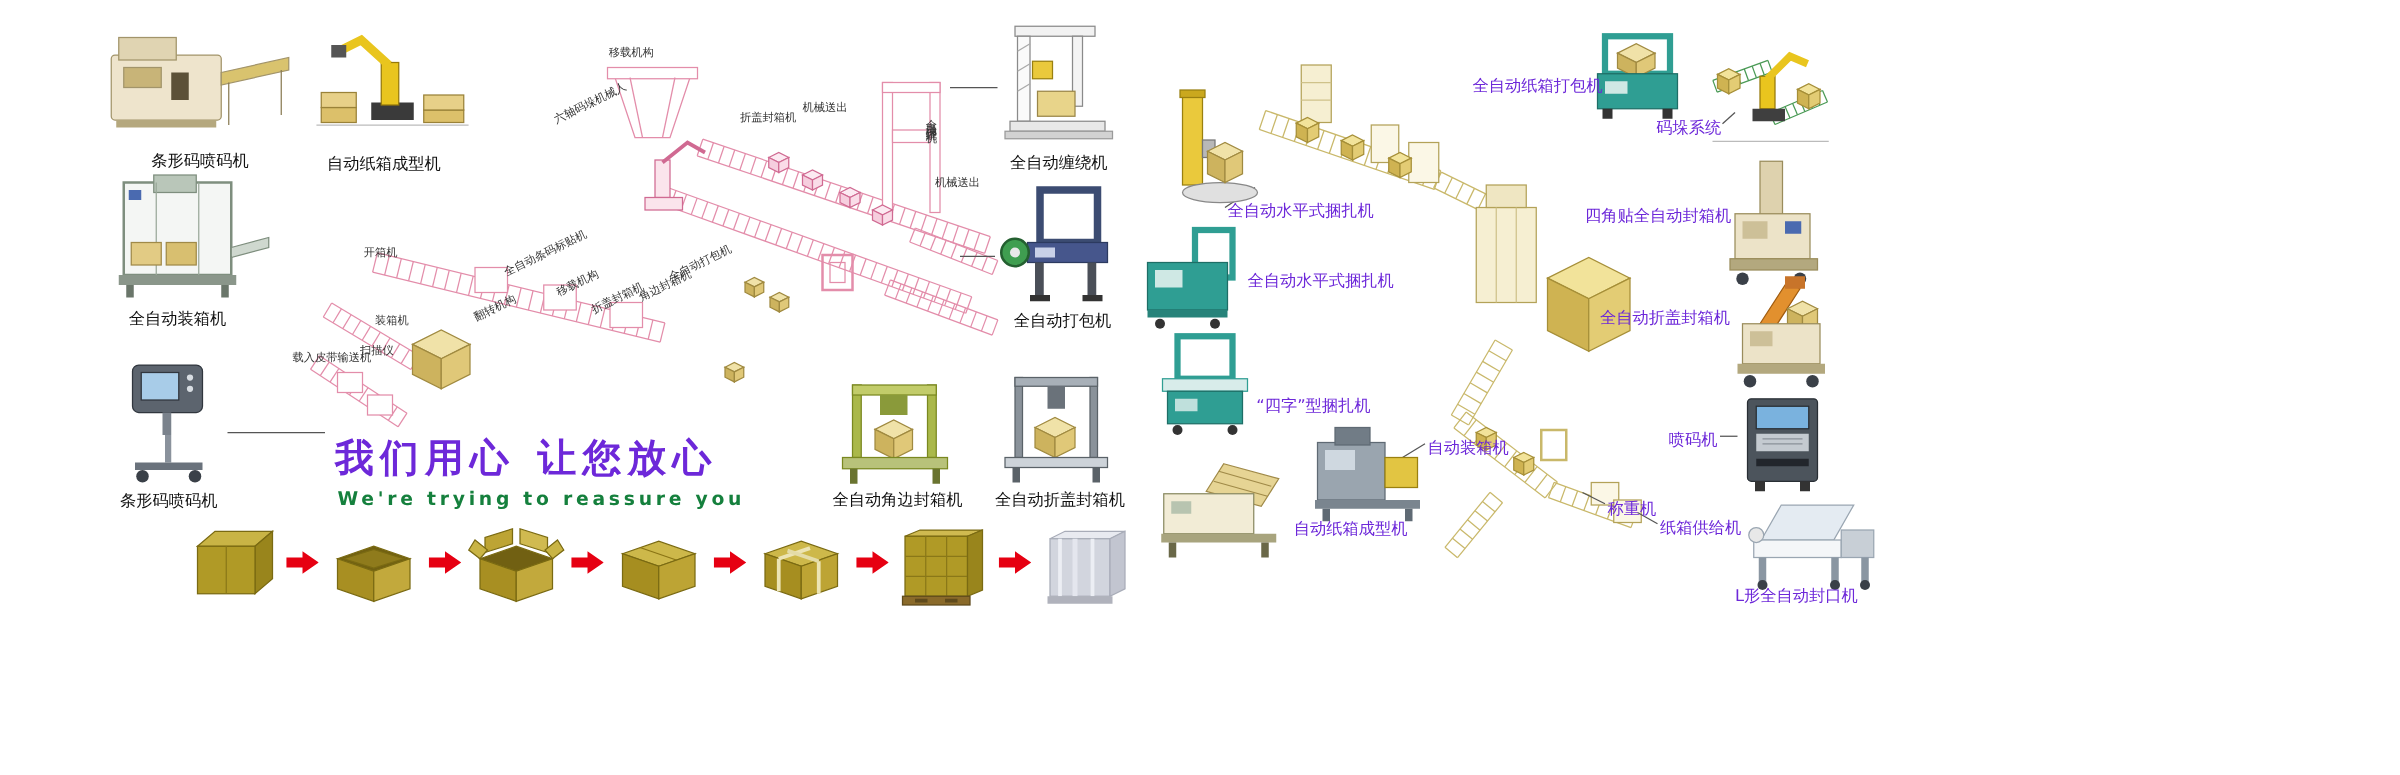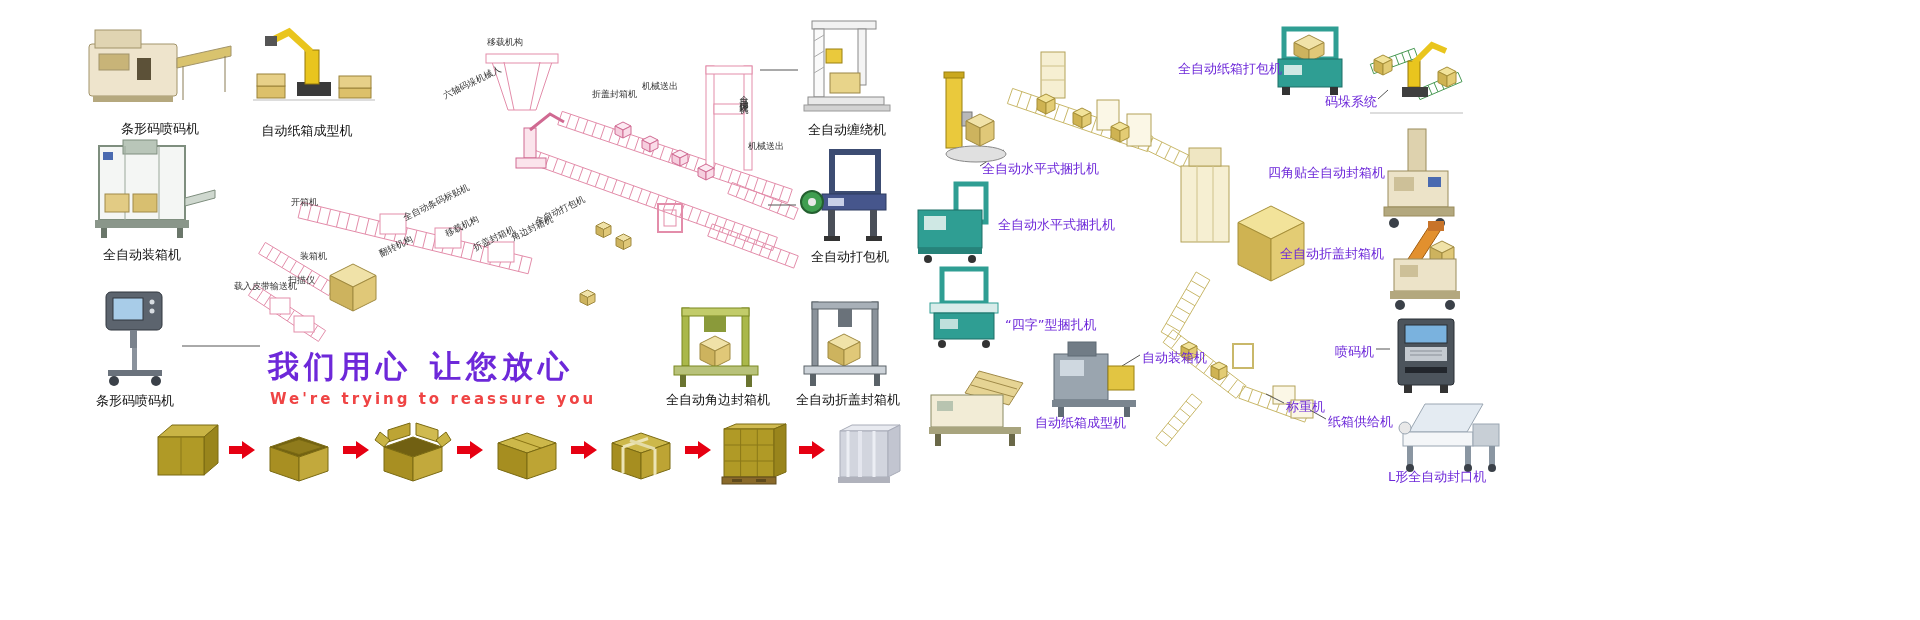--- a/index.html
+++ b/index.html
@@ -8,21 +8,21 @@
 #canvas{position:relative;width:1920px;height:620px;background:#fff;overflow:hidden}
 .m{position:absolute}
 .m svg{width:100%;height:100%;display:block}
 .cap{position:absolute;font-size:13px;text-align:center;white-space:nowrap;color:#111}
 .lbl{position:absolute;font-size:13px;white-space:nowrap;color:#6d28d9}
 .tiny{position:absolute;font-size:9px;color:#333;white-space:nowrap}
 .rot{transform:rotate(-26deg);transform-origin:0 50%}
 .vert{writing-mode:vertical-rl;letter-spacing:2px}
 #slogan-cn{position:absolute;left:268px;top:346px;font-size:31px;font-weight:bold;color:#6d28d9;letter-spacing:5px;white-space:nowrap}
 #slogan-cn .p2{margin-left:18px}
-#slogan-en{position:absolute;left:270px;top:390px;font-size:15px;font-weight:bold;color:#ef4444;letter-spacing:3px;white-space:nowrap}
+#slogan-en{position:absolute;left:270px;top:390px;font-size:15px;font-weight:bold;color:#15803d;letter-spacing:3px;white-space:nowrap}
 #boxflow{position:absolute;left:146px;top:410px;display:flex;align-items:center;gap:5px}
 #boxflow figure{width:78px;height:80px}
 #boxflow .arrow{width:26px;height:20px;flex:0 0 auto}
 #boxflow svg{display:block;width:100%;height:100%}
 .diag{position:absolute}
 .pink{stroke:#e38daa}
 .khaki{stroke:#c9b86a}
 .green{stroke:#4a9a55}
 g[data-ladder]{fill:none}
 g[data-ladder] line{stroke-width:1}

